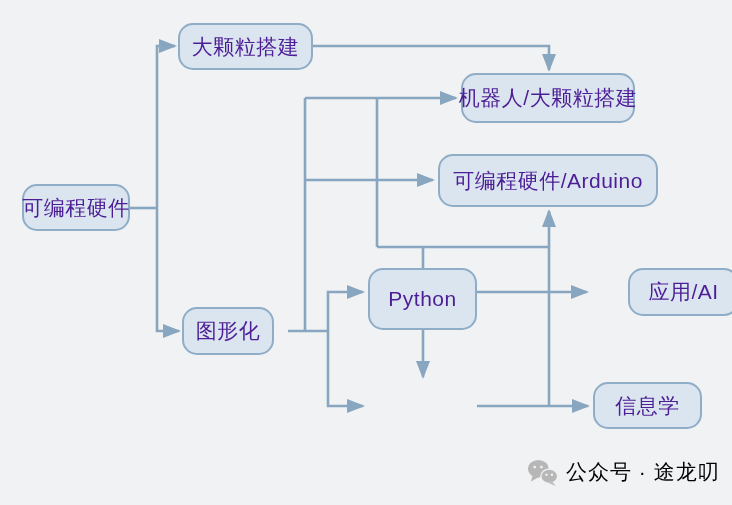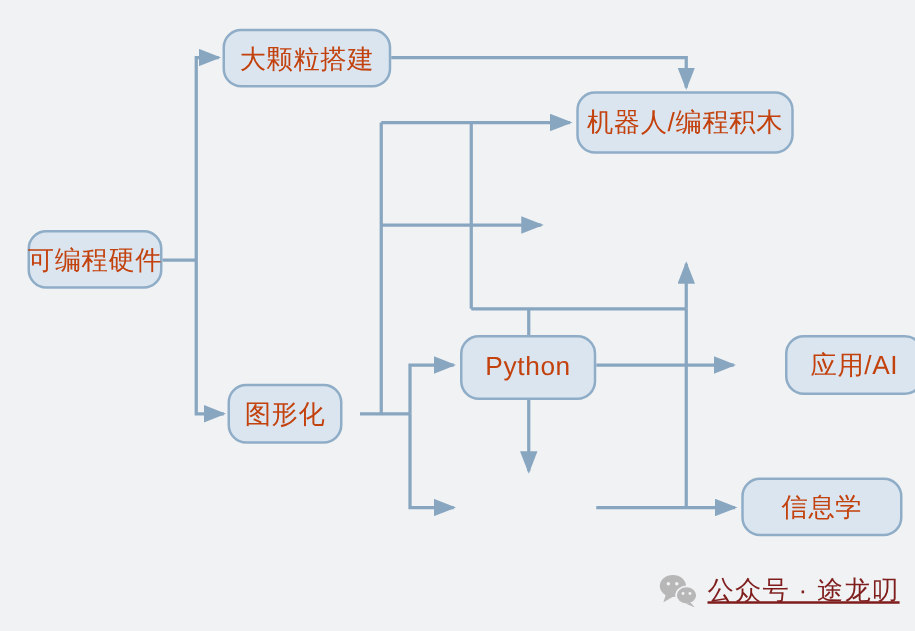--- a/index.html
+++ b/index.html
@@ -30,40 +30,39 @@
     position: absolute;
     box-sizing: border-box;
     background: #dbe5f0;
     border: 2.5px solid #8fadc7;
     border-radius: 15px;
     display: flex;
     align-items: center;
     justify-content: center;
   }
   .node-label {
-    color: #c2410c;
+    color: #4c1d95;
     font-size: 21px;
     font-weight: 400;
     white-space: nowrap;
     letter-spacing: 0.5px;
   }
   .watermark {
     position: absolute;
     left: 527px;
     top: 458px;
     display: flex;
     align-items: center;
     gap: 8px;
   }
   .watermark-text {
-    color: #7f1d1d;
+    color: #000000;
     font-size: 21px;
     letter-spacing: 1px;
     white-space: nowrap;
-    text-decoration: underline;
   }
 </style>
 </head>
 <body>
 
 <div class="stage">
 
   <svg class="connector-layer" viewBox="0 0 732 505" xmlns="http://www.w3.org/2000/svg">
     <defs>
       <marker id="arrow" markerUnits="userSpaceOnUse" markerWidth="18" markerHeight="14" refX="16" refY="7" orient="auto">
@@ -98,38 +97,41 @@
 
   <div class="node" style="left:22px;  top:184px; width:108px; height:47px">
     <span class="node-label">可编程硬件</span>
   </div>
 
   <div class="node" style="left:178px; top:23px;  width:135px; height:47px">
     <span class="node-label">大颗粒搭建</span>
   </div>
 
   <div class="node" style="left:461px; top:73px;  width:174px; height:50px">
-    <span class="node-label">机器人/编程积木</span>
+    <span class="node-label">机器人/大颗粒搭建</span>
   </div>
 
+  <div class="node" style="left:438px; top:154px; width:220px; height:53px">
+    <span class="node-label">可编程硬件/Arduino</span>
+  </div>
 
   <div class="node" style="left:182px; top:307px; width:92px; height:48px">
     <span class="node-label">图形化</span>
   </div>
 
-  <div class="node" style="left:368px; top:268px; width:109px; height:52px">
+  <div class="node" style="left:368px; top:268px; width:109px; height:62px">
     <span class="node-label">Python</span>
   </div>
 
 
   <div class="node" style="left:628px; top:268px; width:111px; height:48px">
     <span class="node-label">应用/AI</span>
   </div>
 
-  <div class="node" style="left:593px; top:382px; width:129px; height:47px">
+  <div class="node" style="left:593px; top:382px; width:109px; height:47px">
     <span class="node-label">信息学</span>
   </div>
 
   <div class="watermark">
     <svg width="31" height="27" viewBox="0 0 37 32" xmlns="http://www.w3.org/2000/svg">
       <ellipse cx="13.5" cy="11.5" rx="12.5" ry="10.5" fill="#b7b7b7"></ellipse>
       <polygon points="7,19 4.5,27 14,21.5" fill="#b7b7b7"></polygon>
       <circle cx="9.2" cy="9.5" r="1.7" fill="#f1f2f4"></circle>
       <circle cx="17.2" cy="9.5" r="1.7" fill="#f1f2f4"></circle>
       <ellipse cx="26.5" cy="20.5" rx="10" ry="8.5" fill="#b7b7b7" stroke="#f1f2f4" stroke-width="1.6"></ellipse>

